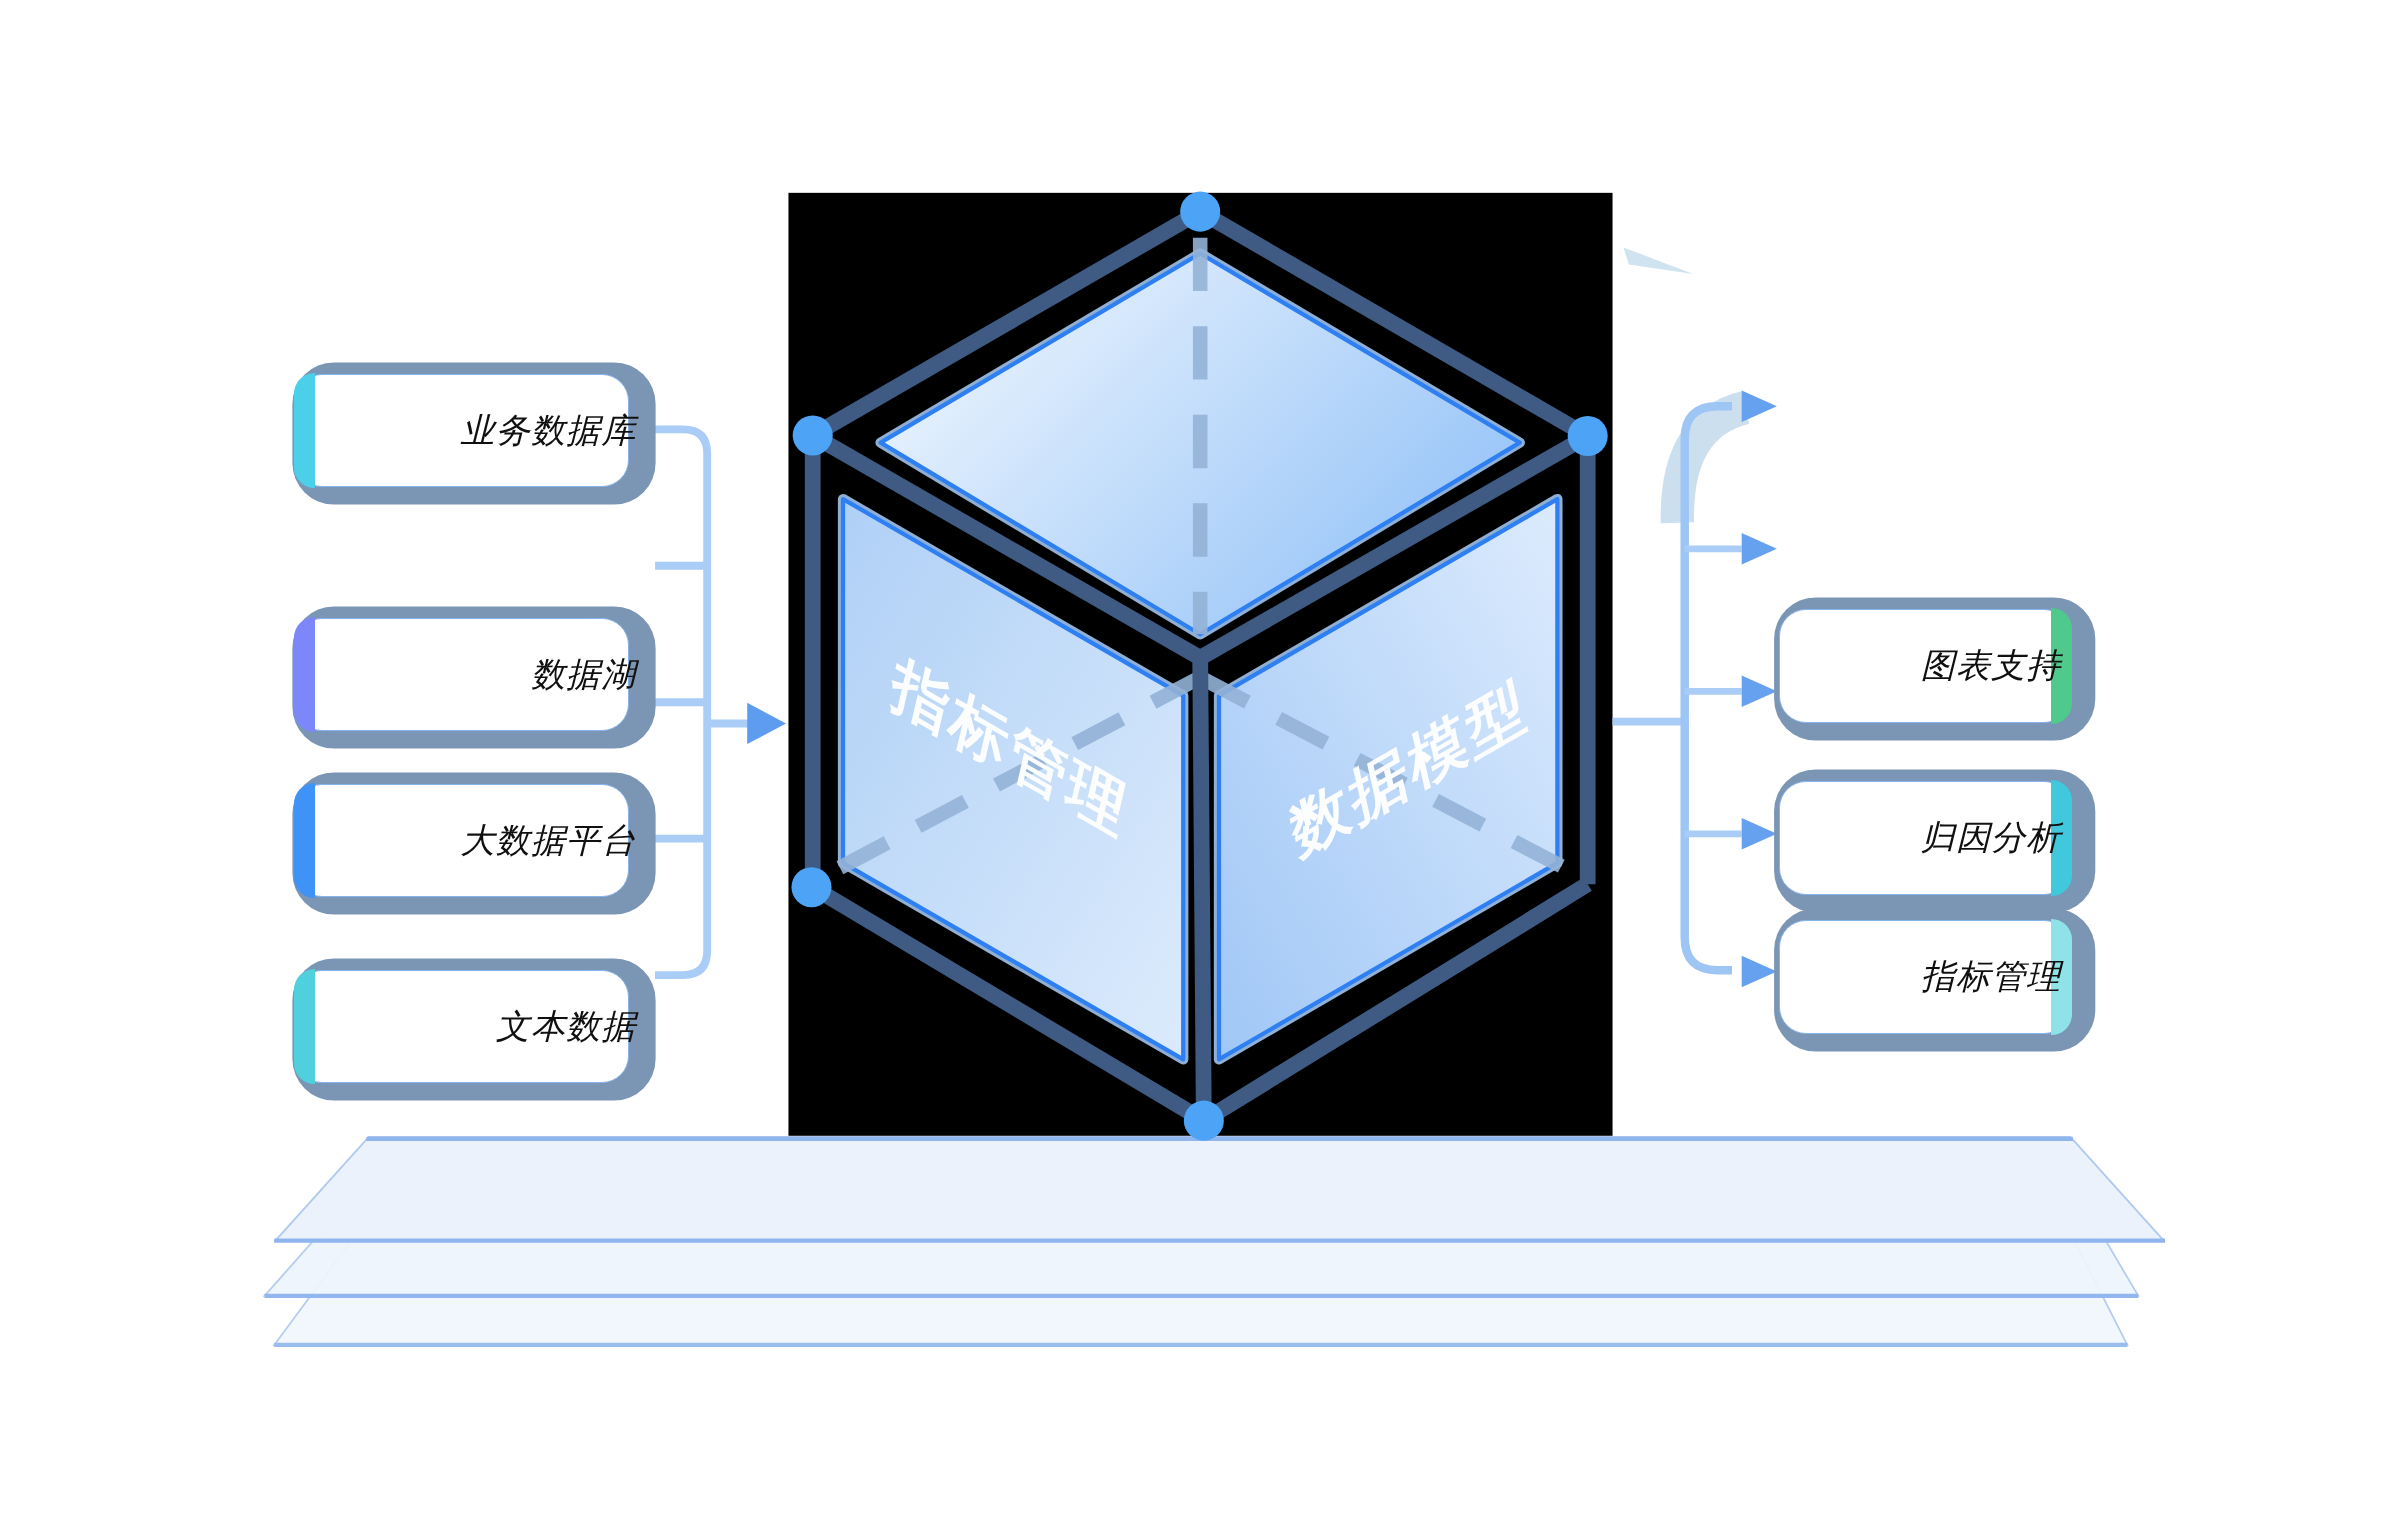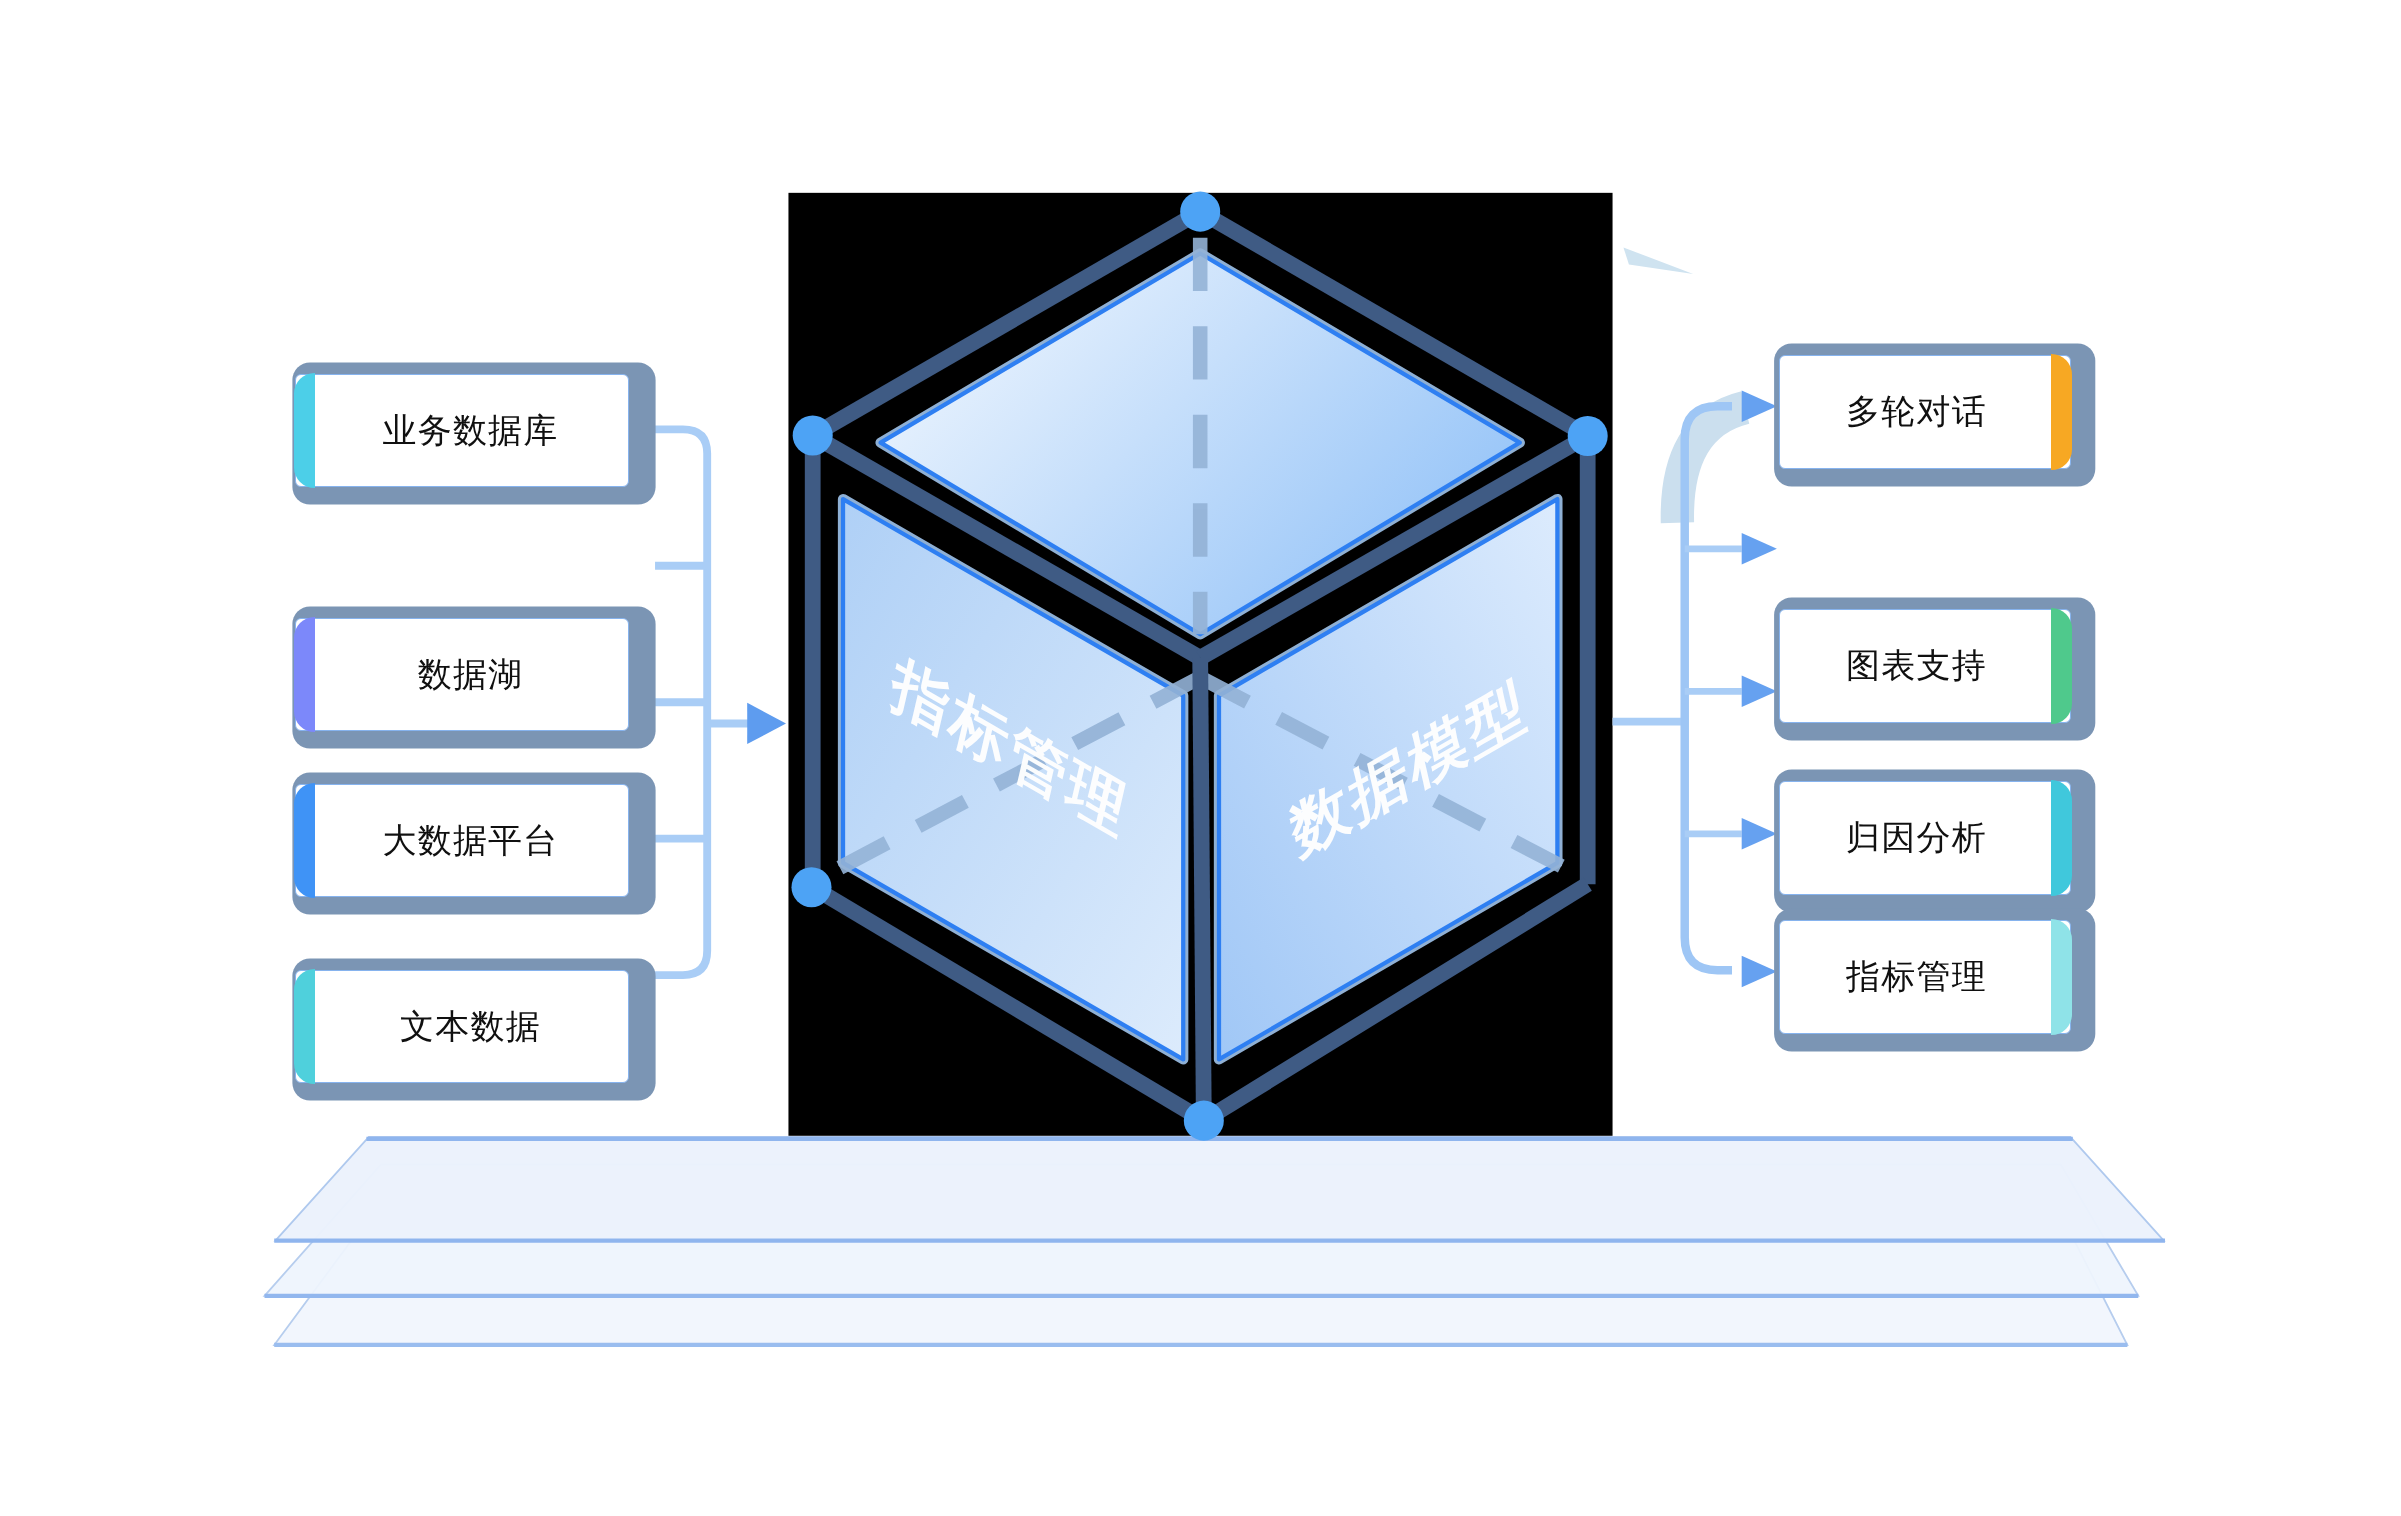--- a/index.html
+++ b/index.html
@@ -4,22 +4,22 @@
 <style>
   html,body{margin:0;padding:0;background:#ffffff;}
   .canvas{
     position:relative;width:2401px;height:1516px;background:#ffffff;overflow:hidden;
     font-family:"Liberation Sans","DejaVu Sans",sans-serif;
   }
   .layer{position:absolute;left:0;top:0;width:2401px;height:1516px;}
 
   
   .nodebox{
-    position:absolute;background:#ffffff;border:1.8px solid #86B3EE;border-radius:6px;
-    display:flex;align-items:center;justify-content:center;z-index:5;
+    position:absolute;background:#ffffff;border:1.8px solid #86B3EE;border-radius:27px;
+    display:flex;align-items:center;justify-content:flex-end;z-index:5;font-style:italic;
   }
   .lbox{left:295px;width:332px;height:111px;box-shadow:12px 3px 0 14.6px #7B95B4;}
   .rbox{left:1779px;width:290px;height:112px;box-shadow:9.7px 3px 0 14.6px #7B95B4;}
   .strip{position:absolute;top:-1.8px;bottom:-1.8px;width:20.6px;}
   .lbox .strip{left:-1.8px;border-radius:20.6px 0 0 20.6px;}
   .rbox .strip{right:-1.8px;border-radius:0 20.6px 20.6px 0;}
   .node-label{
     font-size:34px;color:#101010;font-weight:500;letter-spacing:1.2px;white-space:nowrap;
   }
   .lbox .node-label{transform:translateX(8.5px);}
@@ -156,24 +156,20 @@
   </div>
   <div class="nodebox lbox" style="top:784px">
     <span class="strip" style="background: rgb(63, 147, 246);"></span>
     <span class="node-label">大数据平台</span>
   </div>
   <div class="nodebox lbox" style="top:970px">
     <span class="strip" style="background: rgb(79, 208, 220);"></span>
     <span class="node-label">文本数据</span>
   </div>
 
-  <div class="nodebox rbox" style="top:355px">
-    <span class="strip" style="background: rgb(247, 168, 35);"></span>
-    <span class="node-label">多轮对话</span>
-  </div>
   <div class="nodebox rbox" style="top:609px">
     <span class="strip" style="background: rgb(79, 201, 140);"></span>
     <span class="node-label">图表支持</span>
   </div>
   <div class="nodebox rbox" style="top:781px">
     <span class="strip" style="background: rgb(64, 200, 220);"></span>
     <span class="node-label">归因分析</span>
   </div>
   <div class="nodebox rbox" style="top:920px">
     <span class="strip" style="background: rgb(143, 227, 232);"></span>

